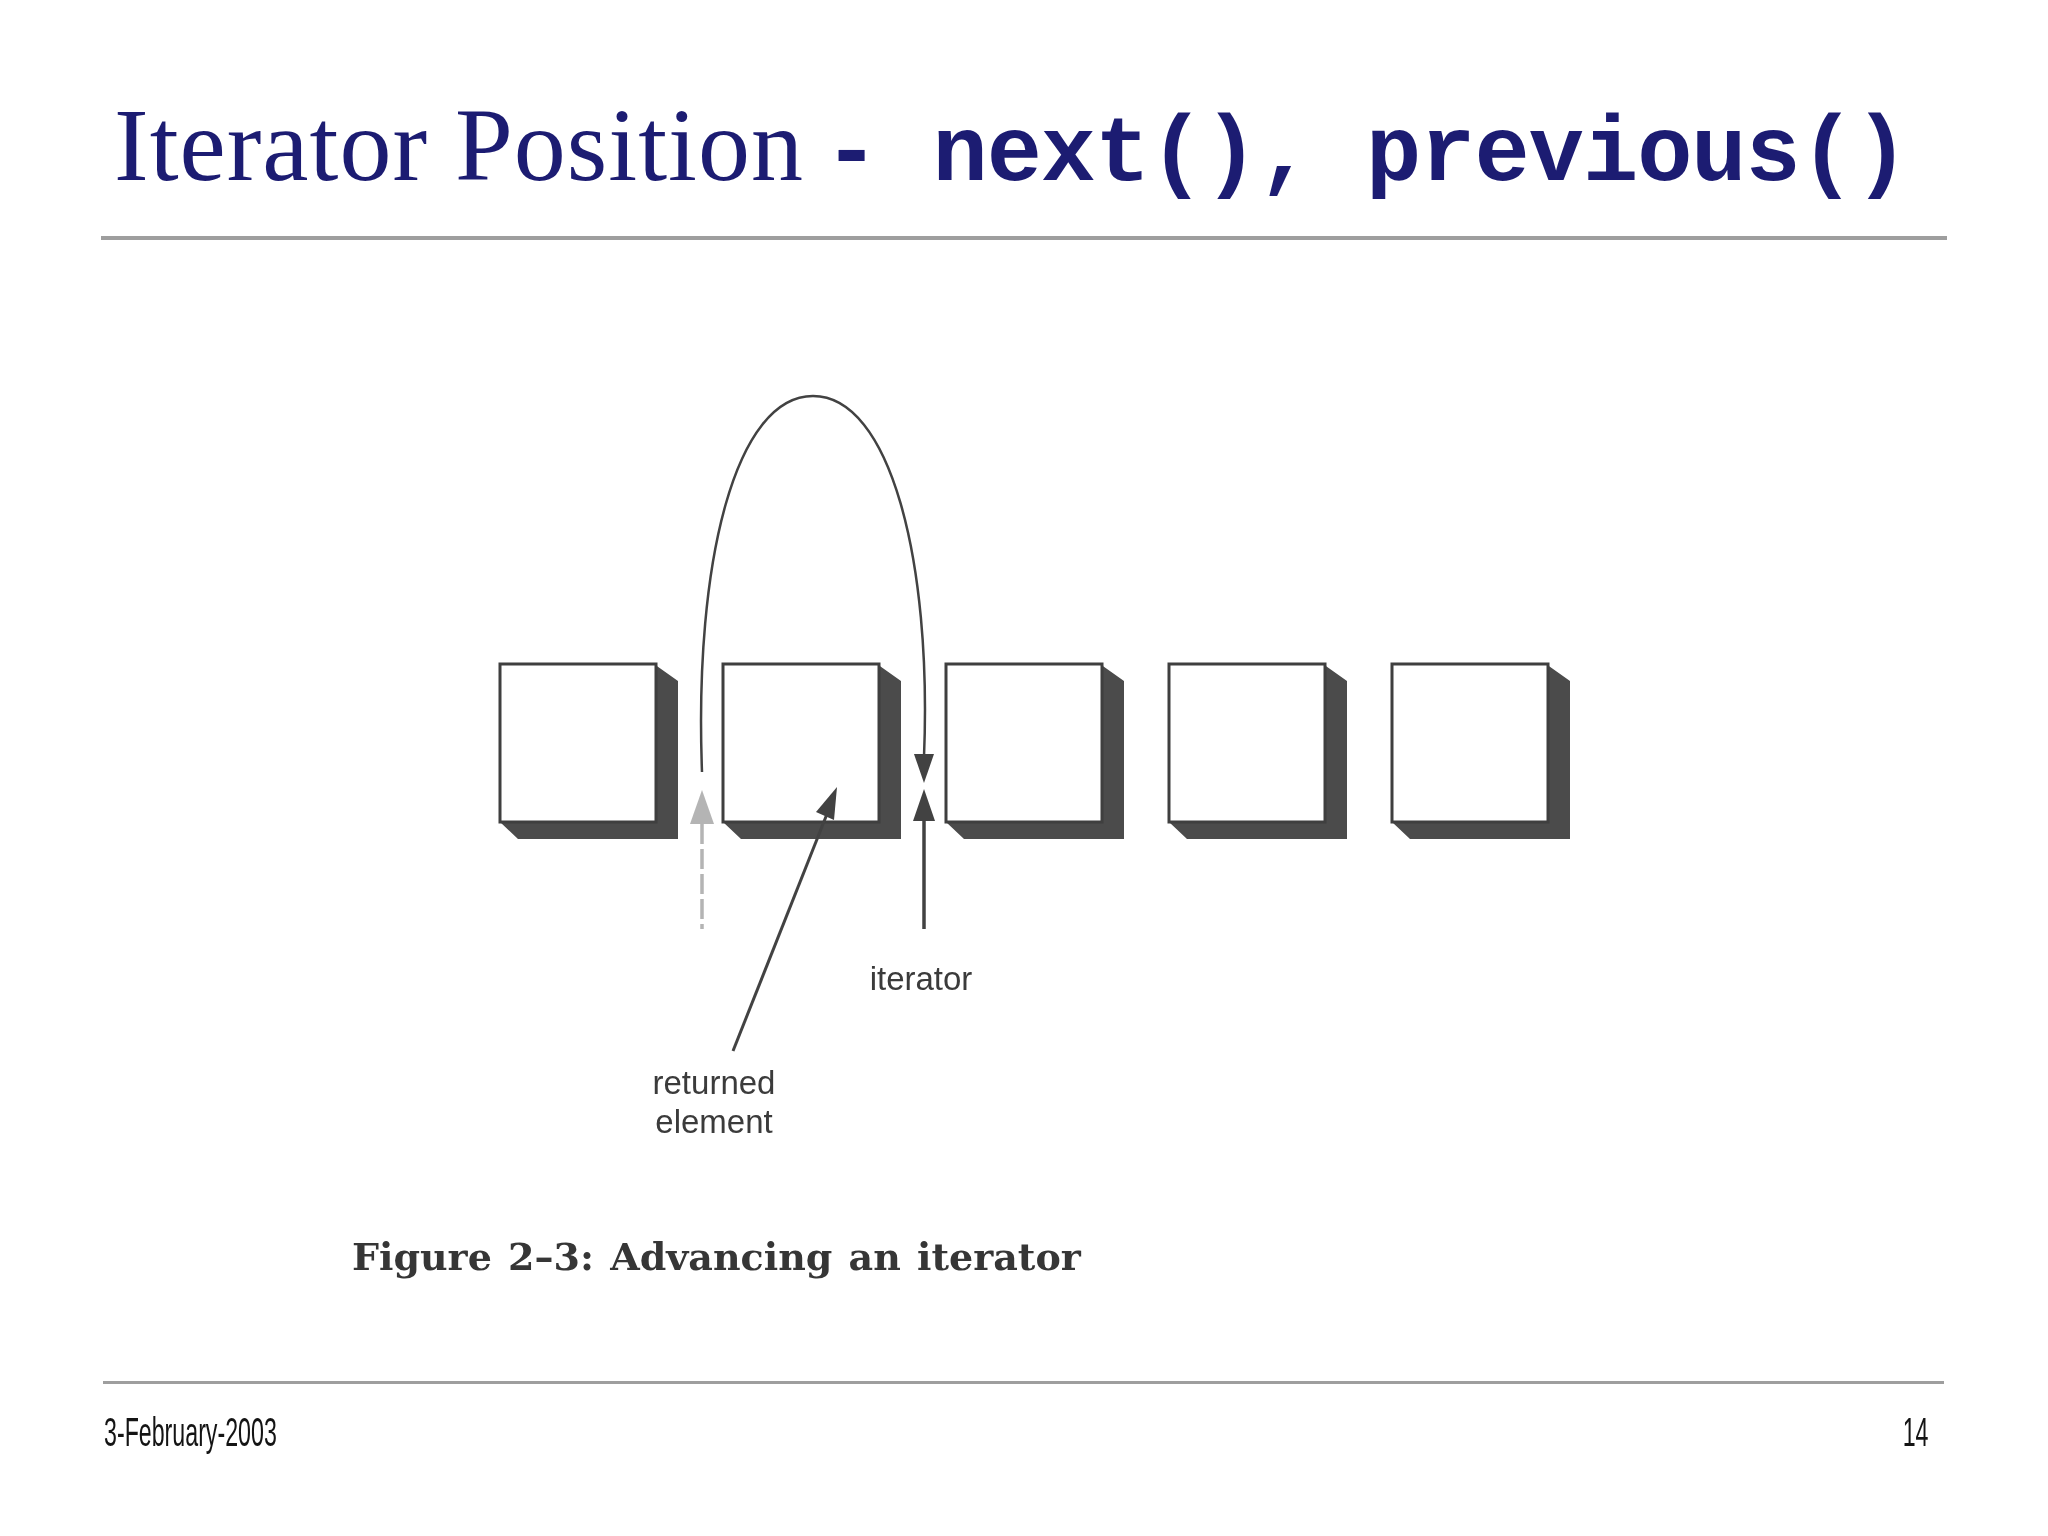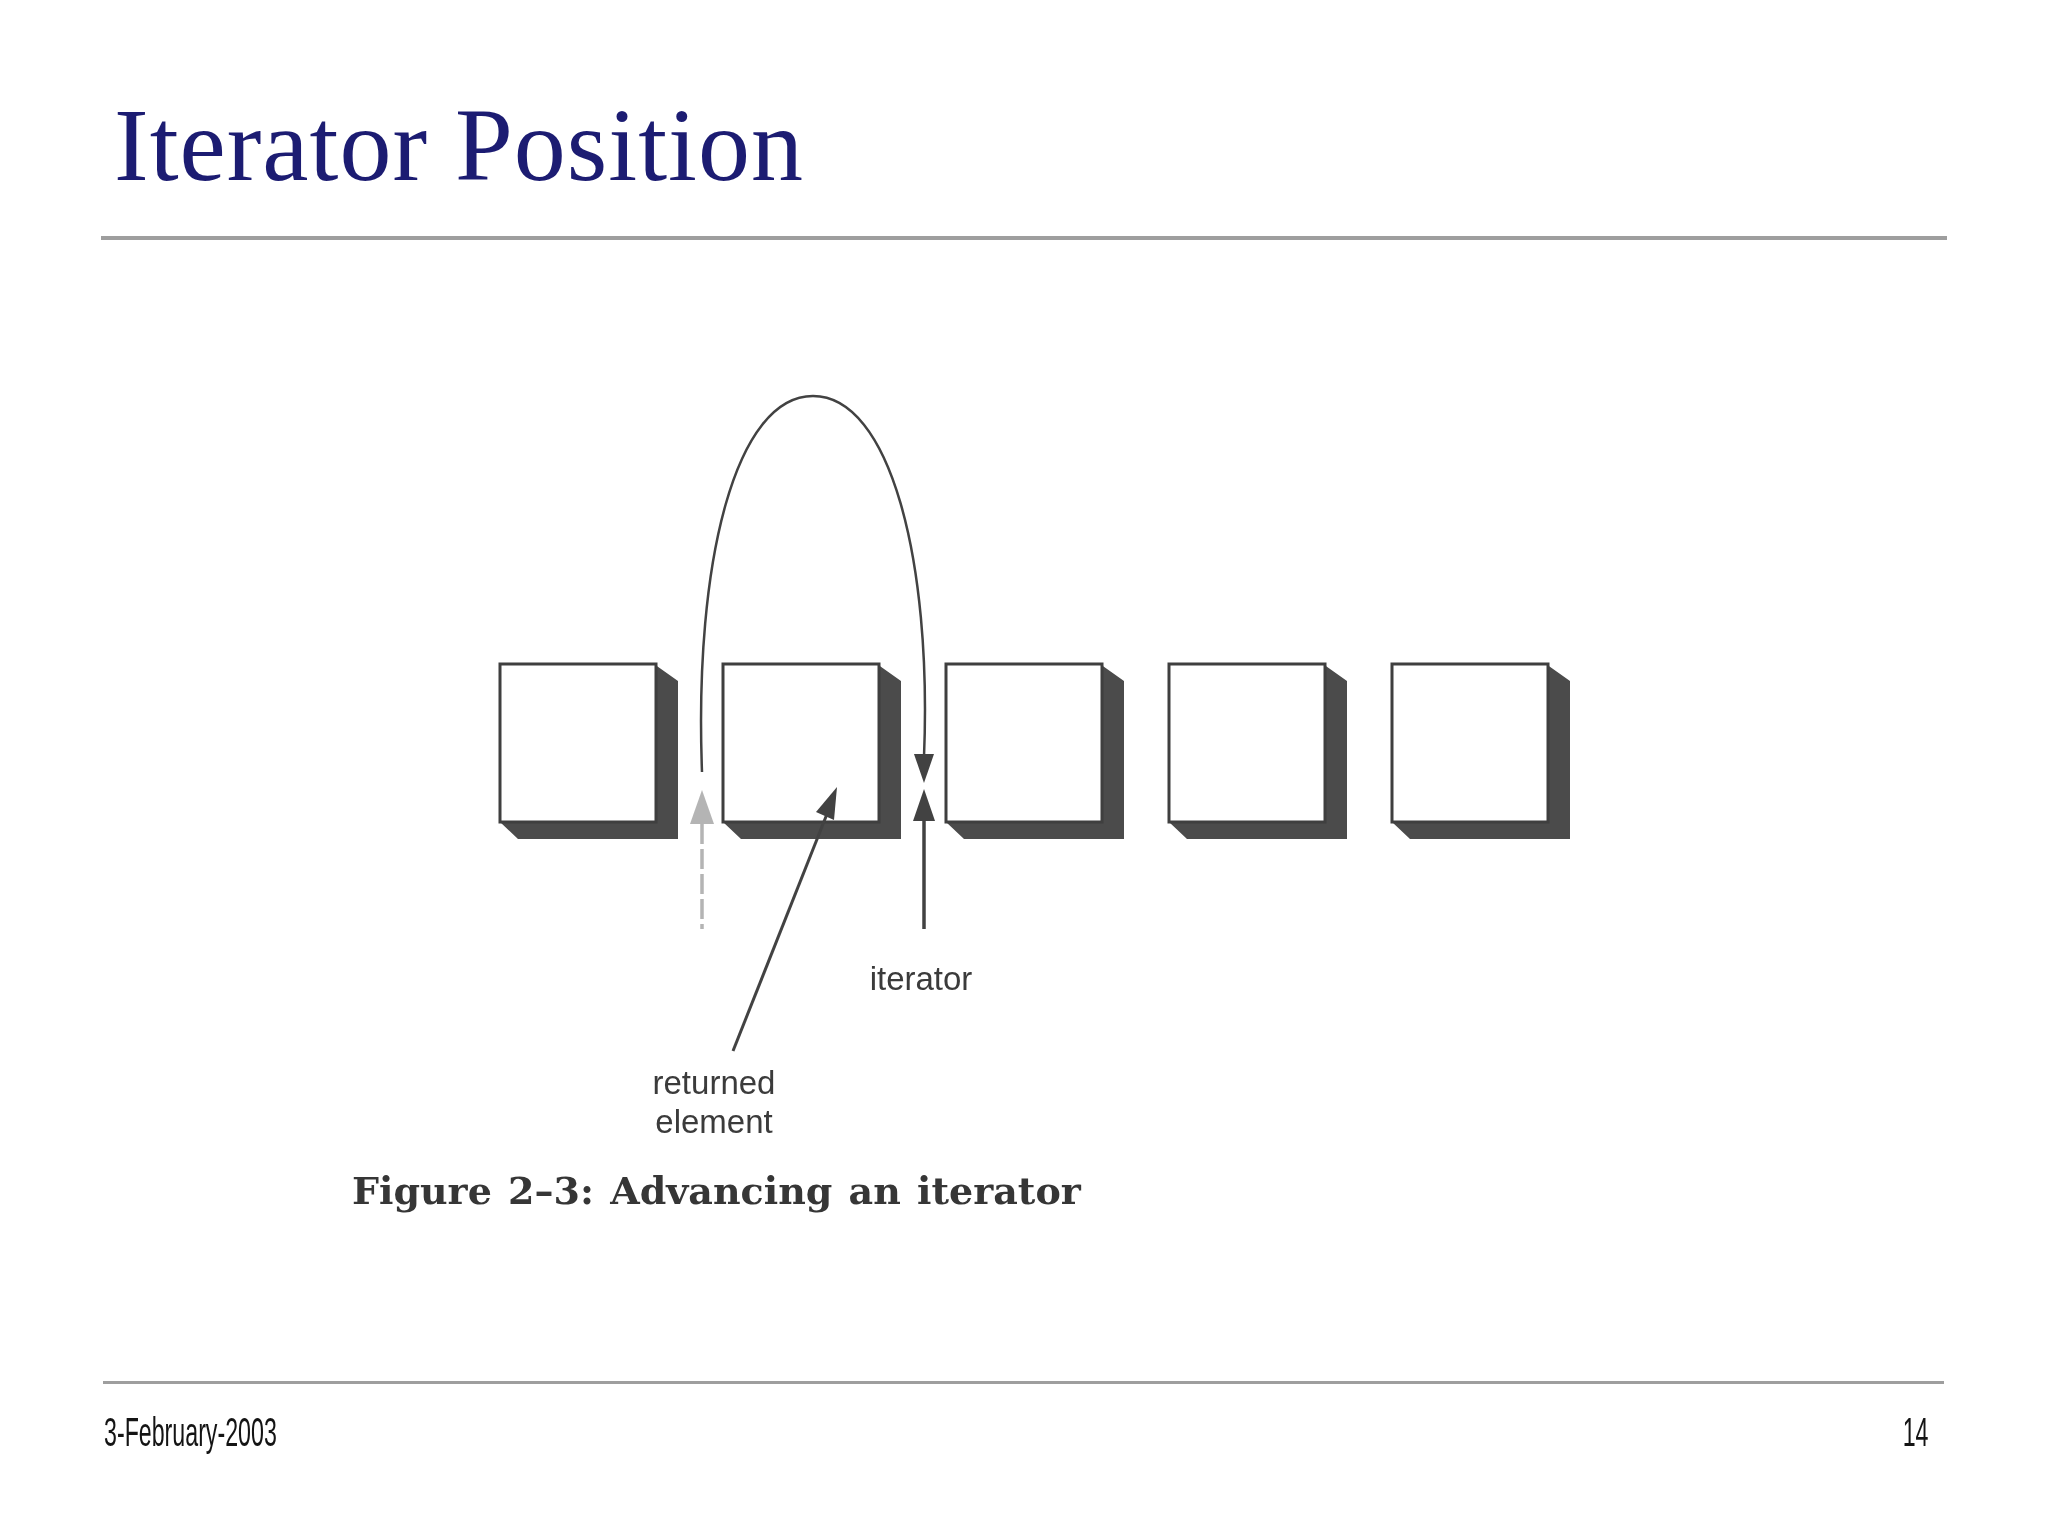--- a/index.html
+++ b/index.html
@@ -49,41 +49,42 @@
   .figure-svg .box-depth{fill:var(--box_shadow);stroke:none;}
   .figure-svg .ink-line{stroke:var(--ink);fill:none;}
   .figure-svg .ink-fill{fill:var(--ink);stroke:none;}
   .figure-svg .gray-line{stroke:var(--gray_arrow);fill:none;}
   .figure-svg .gray-fill{fill:var(--gray_arrow);stroke:none;}
   .figure-svg text{
     font-family:"Liberation Sans",sans-serif;
     font-size:33px;fill:var(--label);
   }
   .figure-caption{
-    position:absolute;left:352px;top:1170px;
+    position:absolute;left:352px;top:1236px;
     font-family:"DejaVu Serif",serif;
     font-weight:700;font-size:38px;line-height:1.1;
     color:#363636;word-spacing:3px;white-space:nowrap;
   }
   .footer-date{
     position:absolute;left:104px;top:1412px;
     font-size:40px;line-height:1;color:var(--footer_text);
     transform:scaleX(0.58);transform-origin:left top;white-space:nowrap;
   }
   .footer-page{
     position:absolute;right:120px;top:1412px;
     font-size:40px;line-height:1;color:var(--footer_text);
     transform:scaleX(0.58);transform-origin:right top;white-space:nowrap;
   }
 </style>
 </head>
 <body>
 
 <div class="slide-title">
   <span class="title-serif">Iterator Position</span>
+  <span class="title-mono">- next(), previous()</span>
 </div>
 
 <div class="h-rule title-rule"></div>
 
 <svg class="figure-svg" viewBox="340 360 1320 900" xmlns="http://www.w3.org/2000/svg">
 
   <g>
     <polygon class="box-depth" points="654,664 678,681 678,839 518,839 500,822 656,822 656,664"></polygon>
     <rect class="box-face" x="500" y="664" width="156" height="158"></rect>
   </g>

